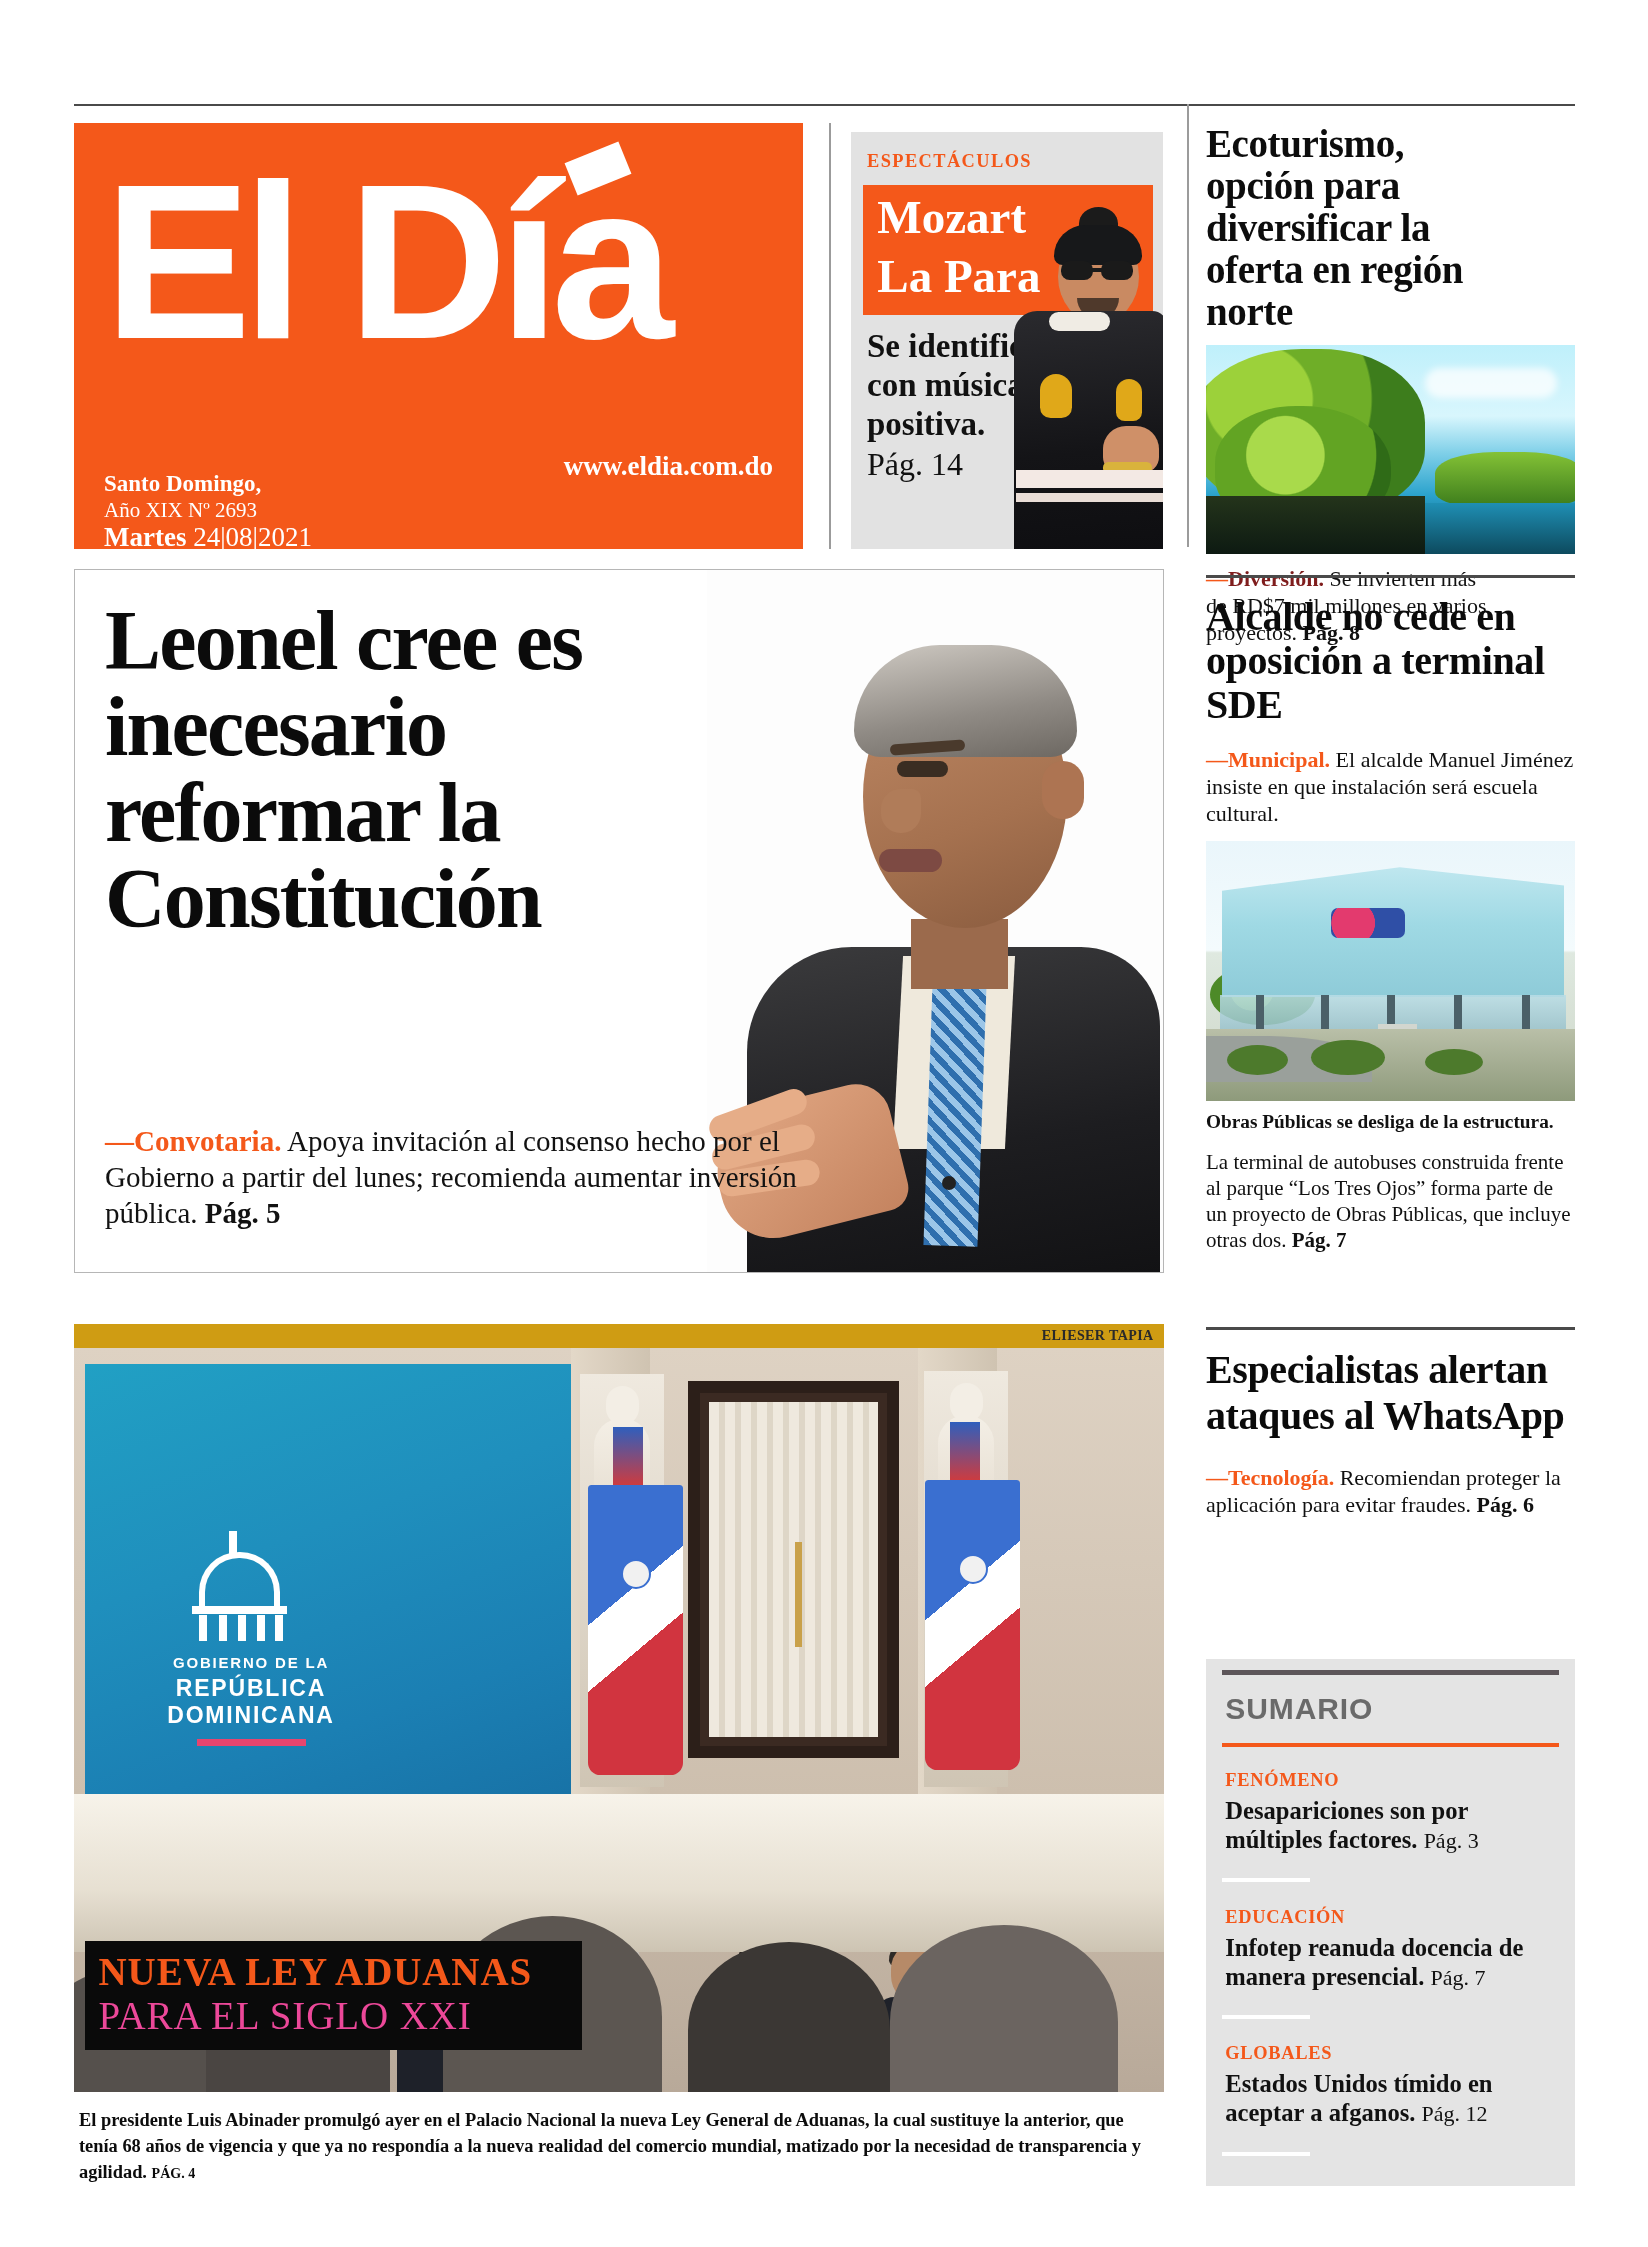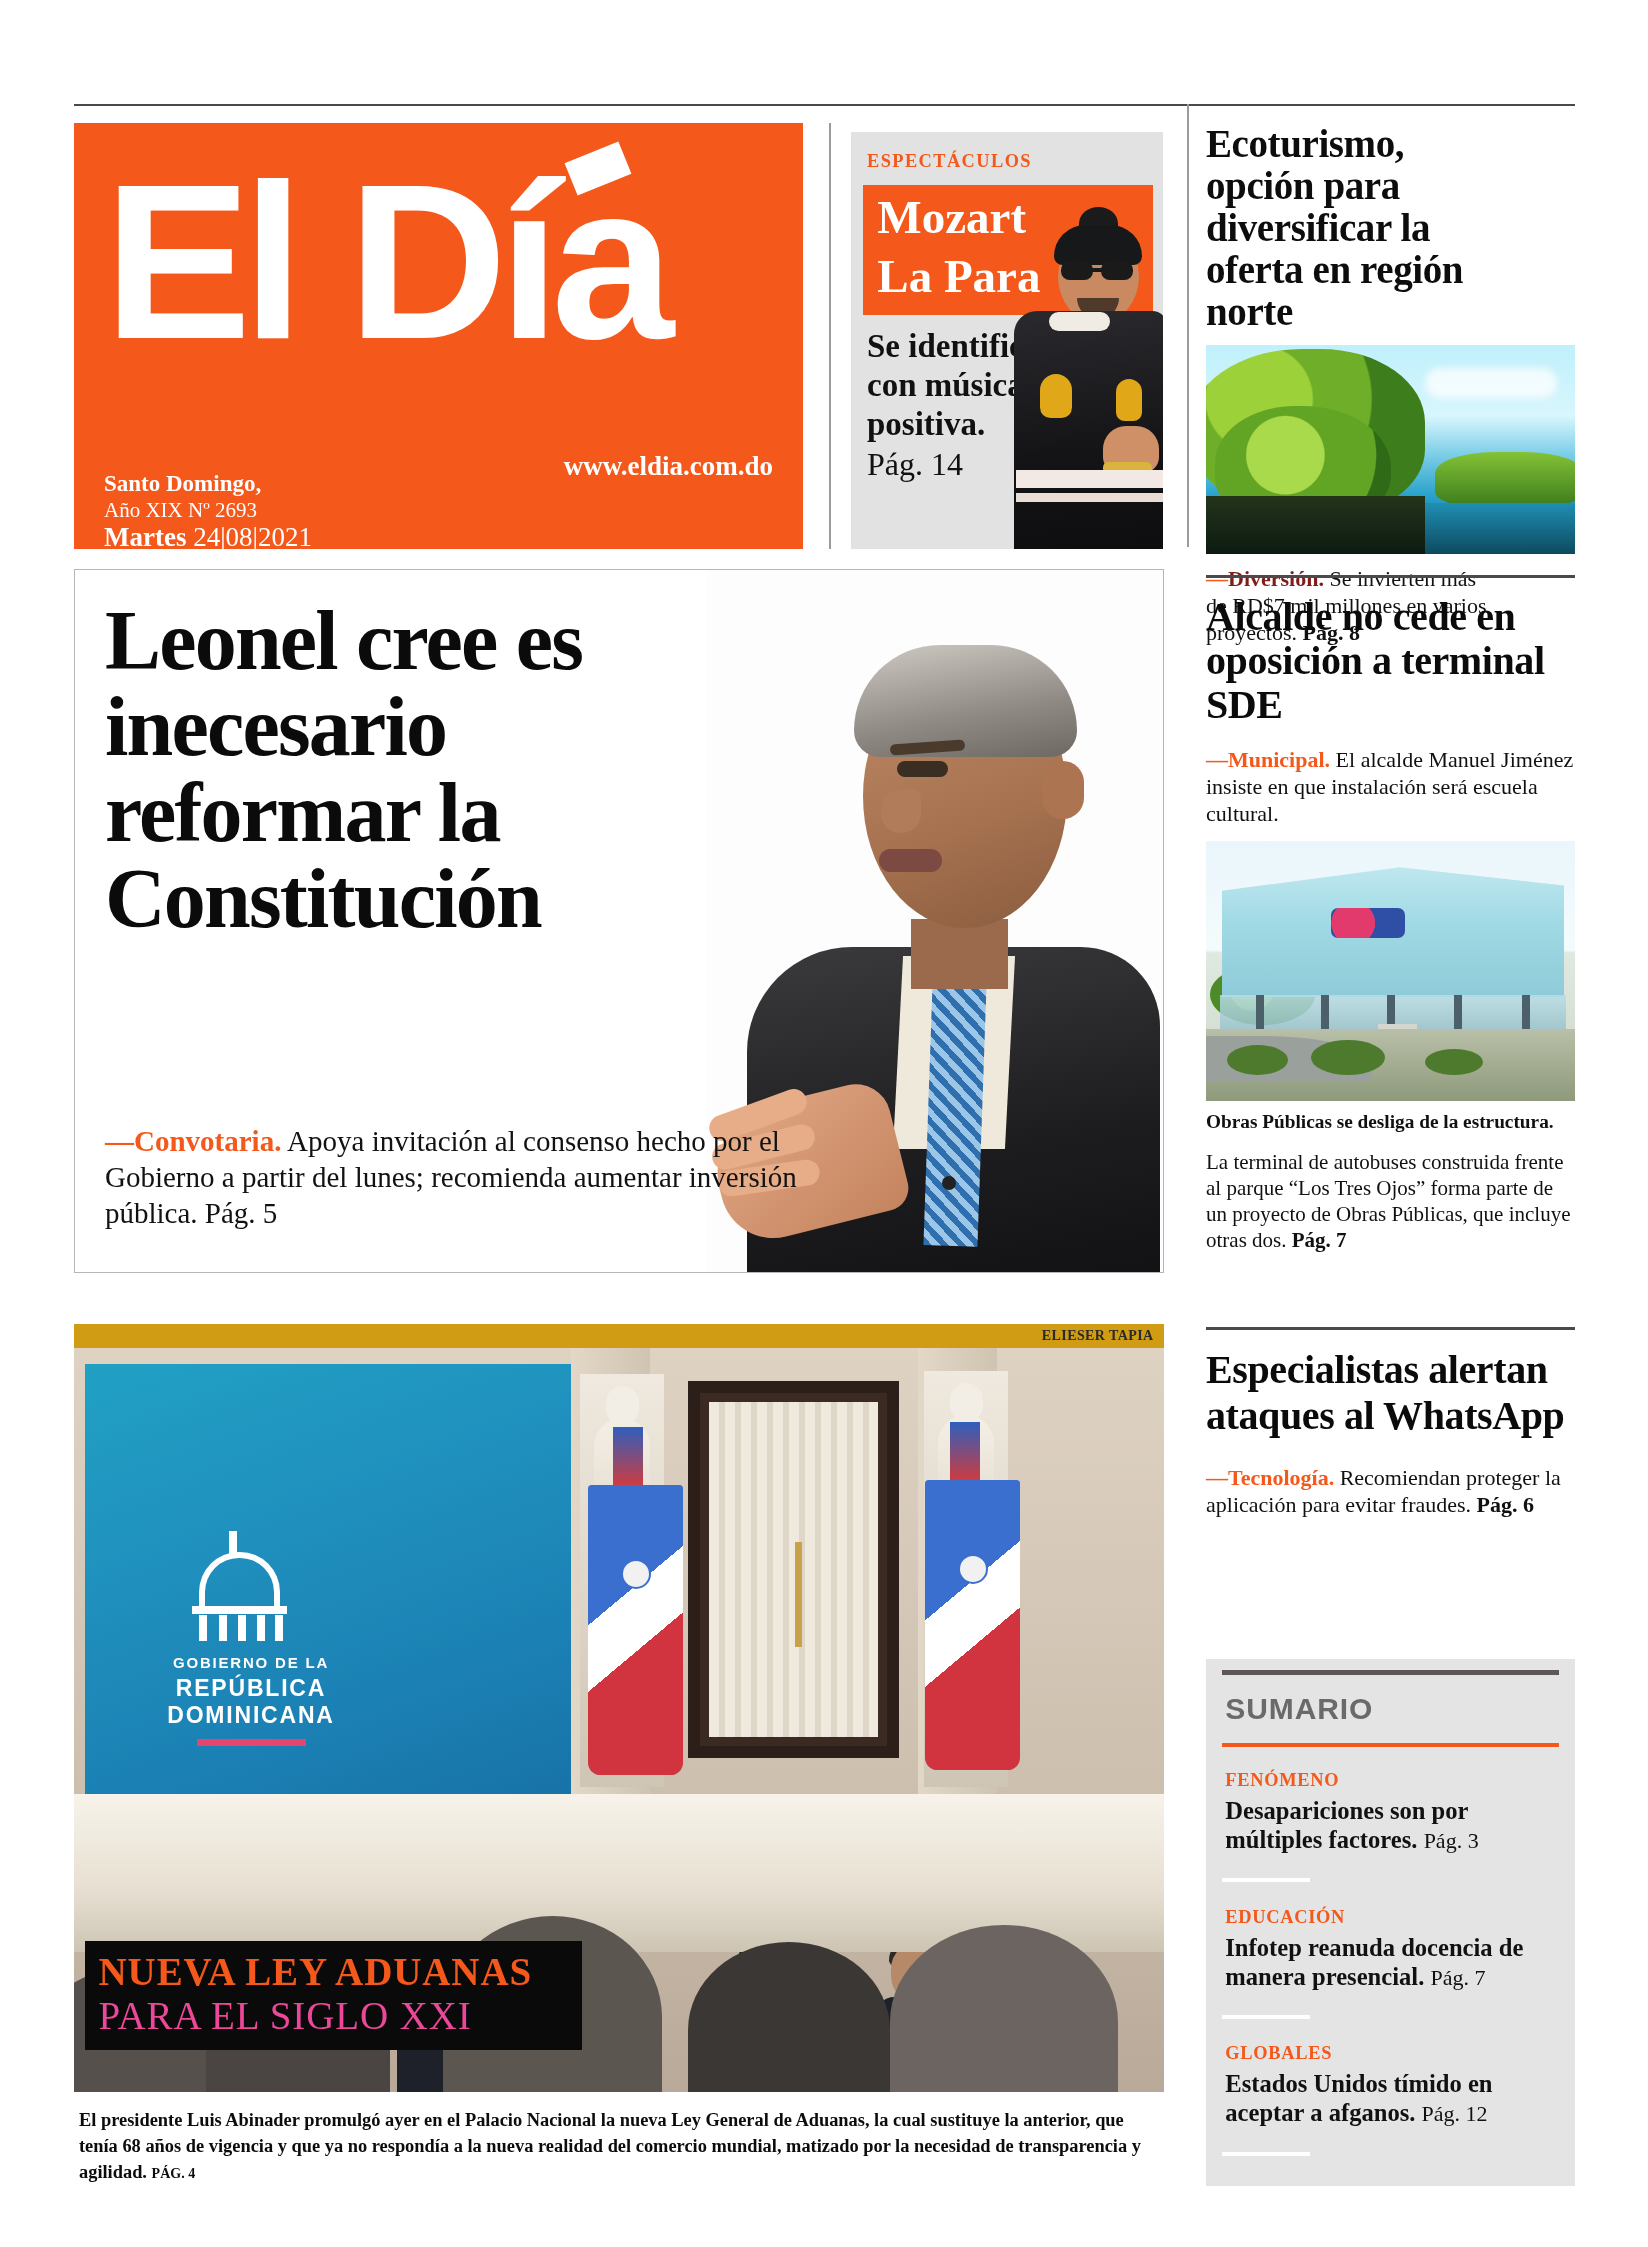--- a/index.html
+++ b/index.html
@@ -149,21 +149,21 @@
     position:absolute; left:30px; top:28px; width:667px;
     font-family:"Liberation Serif",serif; font-weight:700;
     font-size:84px; line-height:86px; letter-spacing:-1.8px; color:#0b0b0b;
   }
   .main-lede{
     position:absolute; left:30px; top:553px; width:702px;
     font-family:"Liberation Serif",serif; font-size:29px; line-height:36px; color:#121212;
   }
   .main-lede .dash{ color:#f4581a; font-weight:700; }
   .main-lede .tag{ color:#f4581a; font-weight:700; }
-  .main-lede .pag{ font-weight:400; }
+  .main-lede .pag{ font-weight:700; }
 
   
   .leonel{ position:absolute; right:0px; top:0px; width:456px; height:702px; }
   .leonel .bg{ position:absolute; inset:0; background:#fdfdfd; }
   .leonel .suit{
     position:absolute; left:40px; top:377px; width:413px; height:325px;
     background:linear-gradient(170deg,#3b3b3d 0%,#1d1d20 60%,#121214 100%);
     border-radius:105px 79px 0 0;
   }
   .leonel .shirt{

